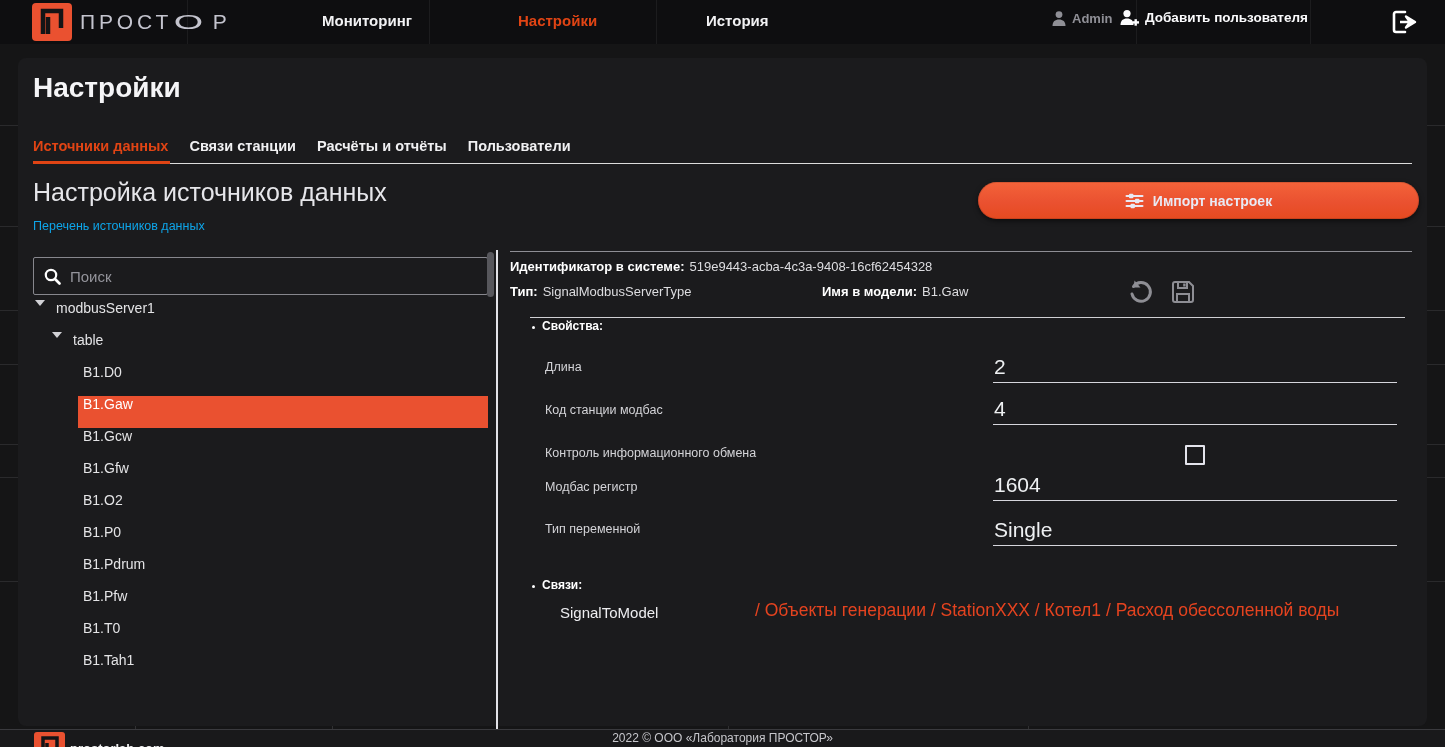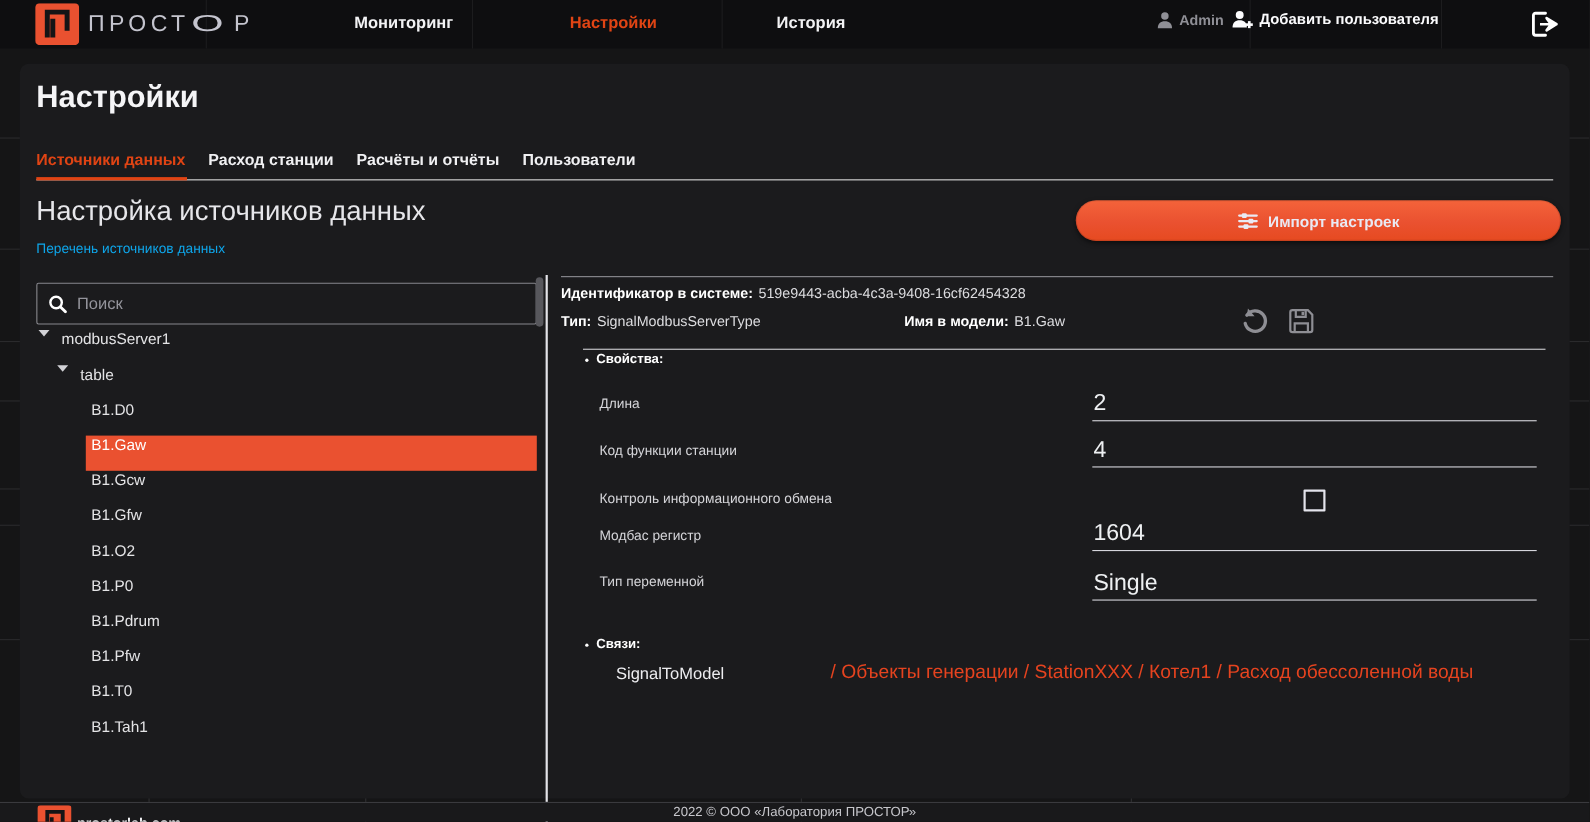--- a/index.html
+++ b/index.html
@@ -199,21 +199,21 @@
       <path d="M12 14 H22 M22 14 L18 8.5 L27 14 L18 19.5 Z" fill="#fff" stroke="#fff" stroke-width="2.4" stroke-linejoin="round"></path>
     </svg>
   </div>
 </div>
 
 <div id="panel">
   <div id="page-title">Настройки</div>
 
   <div id="tabs">
     <div class="tab active">Источники данных</div>
-    <div class="tab">Расход станции</div>
+    <div class="tab">Связи станции</div>
     <div class="tab">Расчёты и отчёты</div>
     <div class="tab">Пользователи</div>
   </div>
   <div id="tabs-underline"></div>
   <div id="tabs-activebar"></div>
 
   <div id="section-title">Настройка источников данных</div>
   <div id="section-subtitle">Перечень источников данных</div>
 
   <button id="import-btn">
@@ -312,21 +312,21 @@
   </button>
 
   <div id="rp-line-2" class="rp-line"></div>
 
   <span class="bullet" id="props-bullet"></span>
   <div class="rp-sec-title" id="props-title">Свойства:</div>
 
   <div class="f-label" id="f0-label">Длина</div>
   <input class="f-input" id="f0-input" type="text" value="2" style="">
 
-  <div class="f-label" id="f1-label">Код функции станции</div>
+  <div class="f-label" id="f1-label">Код станции модбас</div>
   <input class="f-input" id="f1-input" type="text" value="4" style="">
 
   <div class="f-label" id="f2-label">Контроль информационного обмена</div>
   <input id="f2-checkbox" type="checkbox" style="">
 
   <div class="f-label" id="f3-label">Модбас регистр</div>
   <input class="f-input" id="f3-input" type="text" value="1604" style="">
 
   <div class="f-label" id="f4-label">Тип переменной</div>
   <input class="f-input" id="f4-input" type="text" value="Single" style="">

